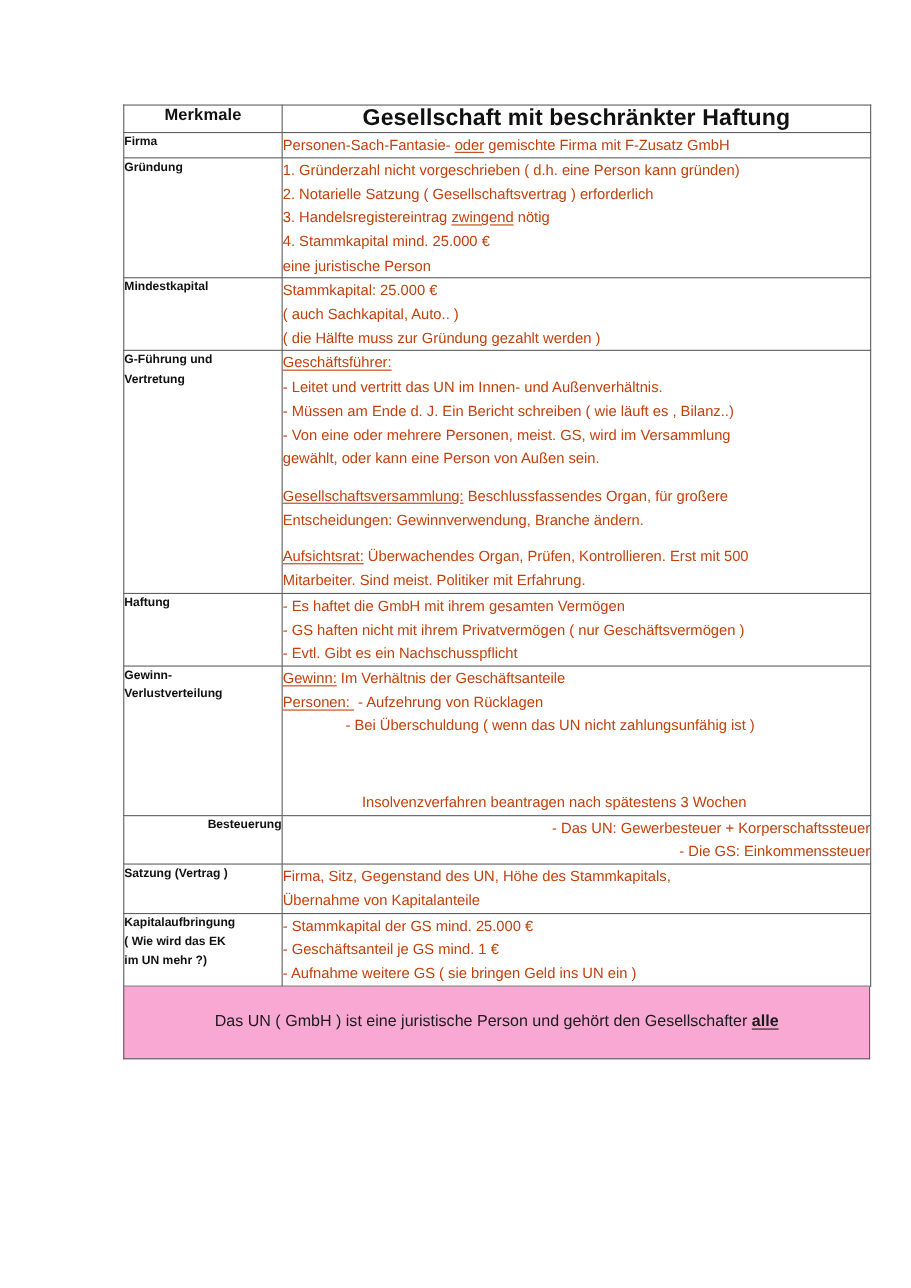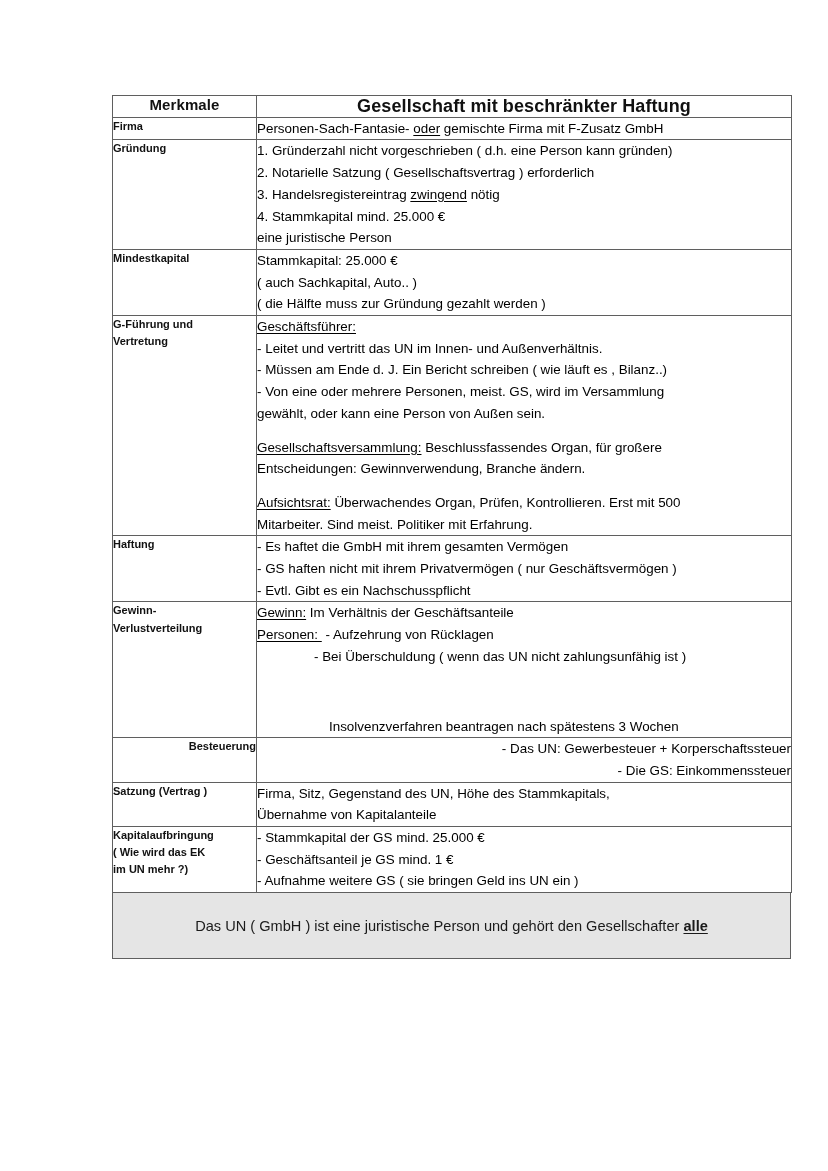--- a/index.html
+++ b/index.html
@@ -50,38 +50,38 @@
   
   .hdr-label, .hdr-body {
     text-align: center;
     font-weight: bold;
     font-size: 15px;
     letter-spacing: .1px;
     padding: 4px 6px 6px 6px;
     line-height: 1.15;
     color: #111111;
   }
-  .hdr-body { font-size: 18px; }
+  .hdr-body { font-size: 21px; }
 
   
   .lbl {
     font-weight: bold;
     font-size: 11px;
     line-height: 1.55;
     padding: 6px 6px 6px 8px;
     color: #111111;
   }
   .lbl .l-line { display: block; white-space: nowrap; }
 
   
   .bdy {
     font-size: 13.4px;
     line-height: 1.62;
     padding: 6px 8px 8px 10px;
-    color: #000000;
+    color: #c2410c;
   }
   .bdy .line { display: block; white-space: pre-wrap; }
   .bdy .spacer { display: block; height: 12px; }
 
   .u { text-decoration: underline; text-underline-offset: 1.5px; }
 
   
   .ind1 { padding-left: 57px; }
   .ind2 { padding-left: 72px; margin-top: 48px; }
 
@@ -99,21 +99,21 @@
   
   .footer {
     width: 679px;
     box-sizing: border-box;
     border: 1px solid #5f5f5f;
     border-top: none;
     height: 66px;
     display: flex;
     align-items: center;
     justify-content: center;
-    background: #e5e5e5;
+    background: #f9a8d4;
   }
   .footer-text {
     font-size: 14.6px;
     color: #1a1a1a;
     white-space: nowrap;
   }
   .footer-text .strong-u {
     font-weight: bold;
     text-decoration: underline;
     text-underline-offset: 1.5px;

